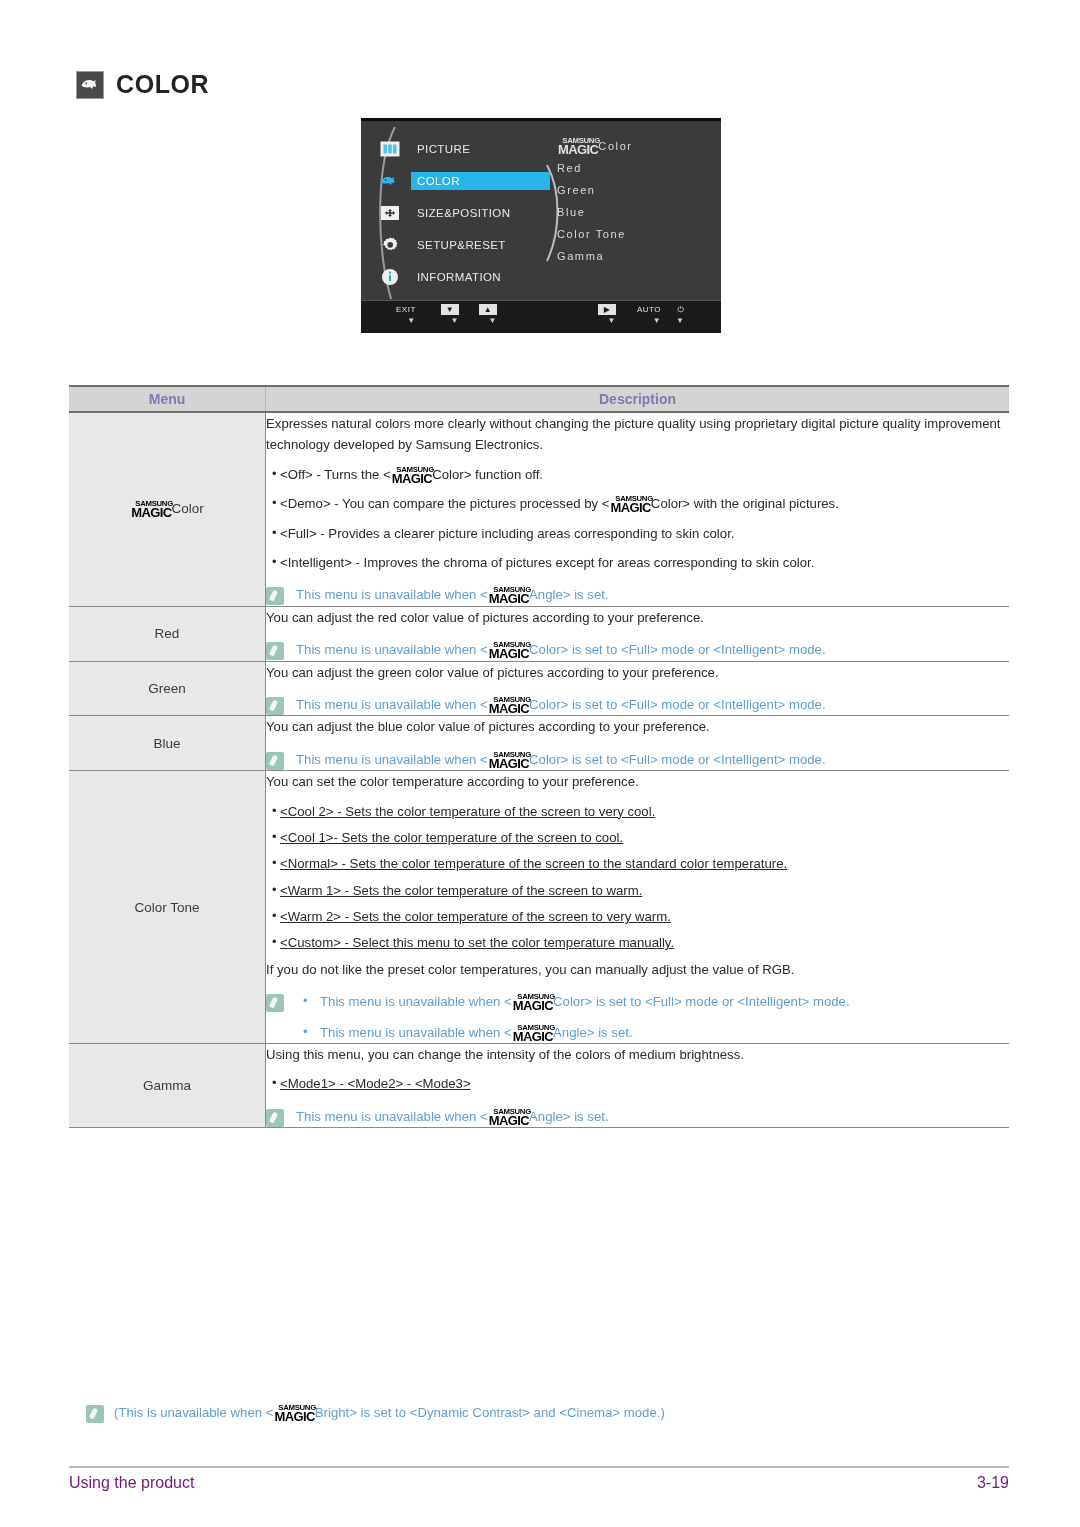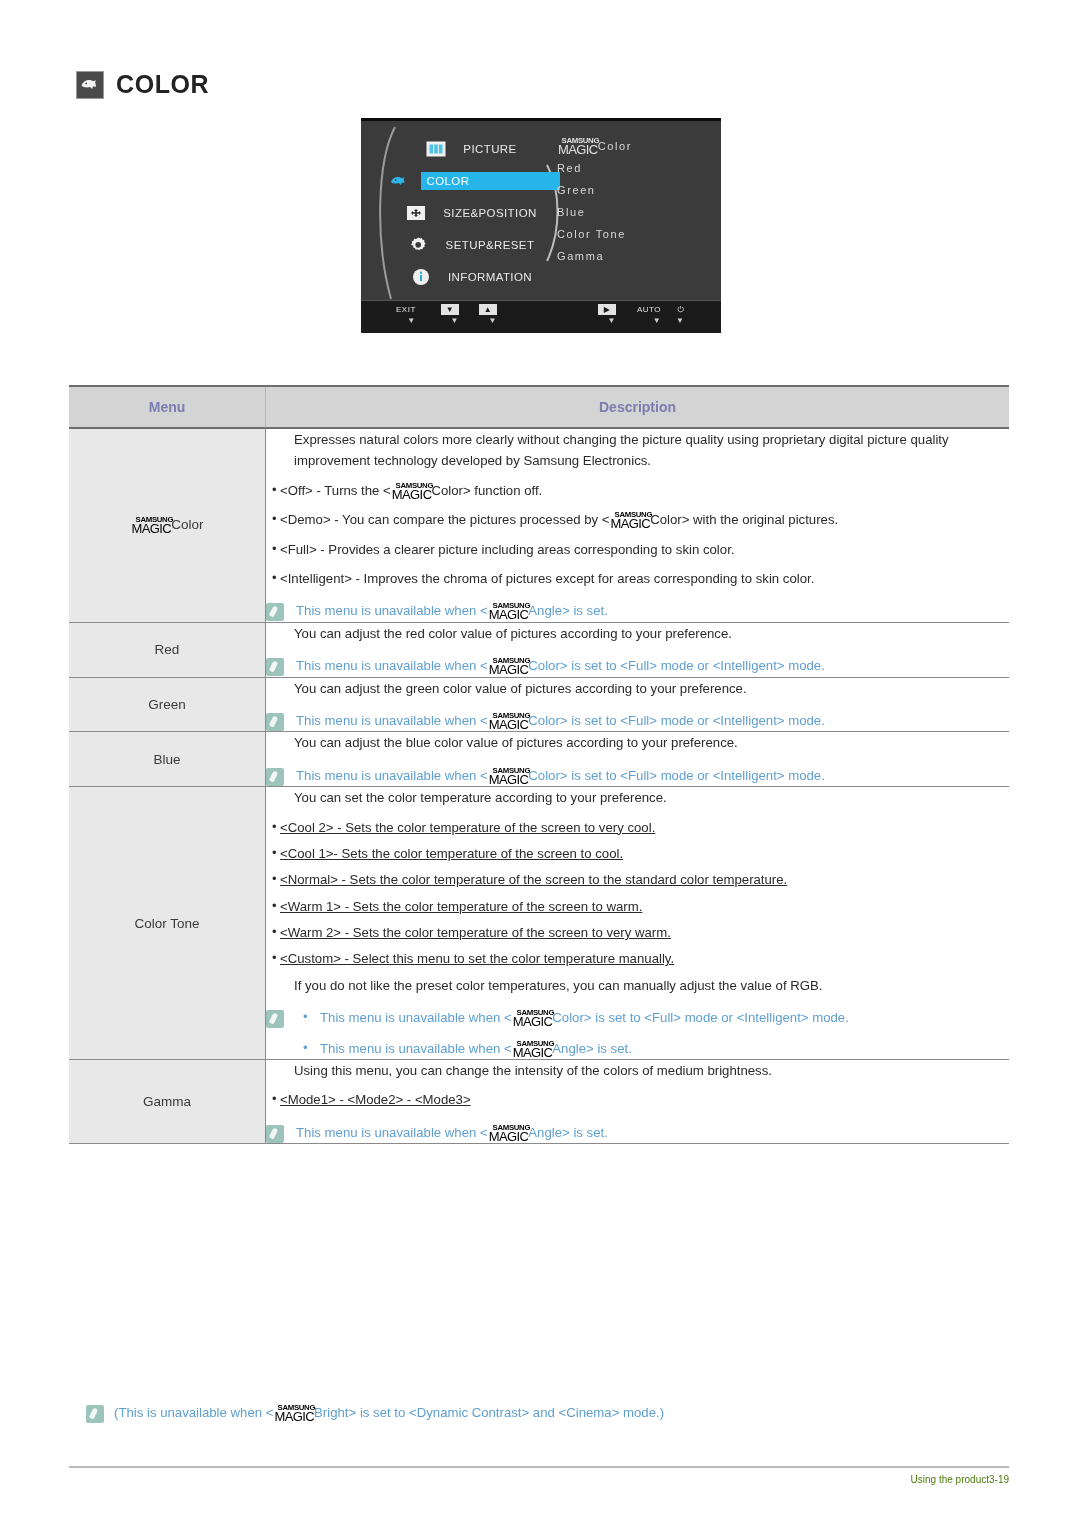--- a/index.html
+++ b/index.html
@@ -62,21 +62,20 @@
   .osd-left {
     position: absolute;
     left: 18px; top: 12px;
     width: 190px;
   }
   .osd-item {
     display: flex;
     align-items: center;
     height: 32px;
     gap: 10px;
-    justify-content: center;
   }
   .osd-ico {
     width: 22px; height: 20px;
     flex: none;
     display: flex; align-items: center; justify-content: center;
     z-index: 2;
   }
   .osd-label {
     font-size: 11.5px;
     color: #e9e9e9;
@@ -143,21 +142,21 @@
     border-collapse: collapse;
     font-size: 13.2px;
   }
   table.spec thead th {
     background: #d4d4d4;
     border-top: 2px solid #6e6e6e;
     border-bottom: 2px solid #6e6e6e;
     color: #7b7cb0;
     font-size: 14px;
     font-weight: bold;
-    padding: 12px 0;
+    padding: 4px 0;
     text-align: center;
   }
   table.spec thead th.th-menu { width: 196px; border-right: 1px solid #b5b5b5; }
   table.spec tbody td {
     border-bottom: 1px solid #8a8a8a;
     vertical-align: middle;
     padding: 0;
   }
   td.menu-cell {
     width: 196px;
@@ -167,21 +166,21 @@
     font-size: 13.5px;
     border-right: 1px solid #8a8a8a;
     padding: 6px 4px;
   }
   td.desc-cell {
     background: #ffffff;
     padding: 12px 18px 14px 10px;
     line-height: 1.62;
     color: #2a2a2a;
   }
-  .line { margin: 0 0 2px 0; padding-left: 28px; }
+  .line { margin: 0 0 2px 0; }
   ul.bul {
     list-style: none;
     margin: 8px 0 0 0;
     padding: 0;
   }
   ul.bul li {
     position: relative;
     padding-left: 14px;
     margin-bottom: 8px;
   }
@@ -209,21 +208,21 @@
     font-size: 7.5px;
     font-weight: bold;
     letter-spacing: -0.3px;
     line-height: 7px;
     transform: scaleX(1.04);
     transform-origin: left center;
   }
   .mlogo .s2 {
     display: block;
     font-size: 13px;
-    font-weight: normal;
+    font-weight: bold;
     letter-spacing: -0.6px;
     line-height: 12px;
   }
 
   
   .note {
     display: flex;
     align-items: flex-start;
     gap: 12px;
     margin-top: 12px;
@@ -284,23 +283,23 @@
     position: absolute;
     left: 69px; top: 1466px;
     width: 940px; height: 2px;
     background: #b9b9b9;
   }
   .footer {
     position: absolute;
     left: 69px; top: 1474px;
     width: 940px;
     display: flex;
-    justify-content: flex-end;
-    font-size: 10px;
-    color: #4d7c0f;
+    justify-content: space-between;
+    font-size: 16px;
+    color: #701a75;
   }
 </style>
 </head>
 <body>
 
 <div class="page">
 
   <div class="section-heading">
     <span class="heading-icon">
       <svg width="24" height="24" viewBox="0 0 24 24" aria-hidden="true">

